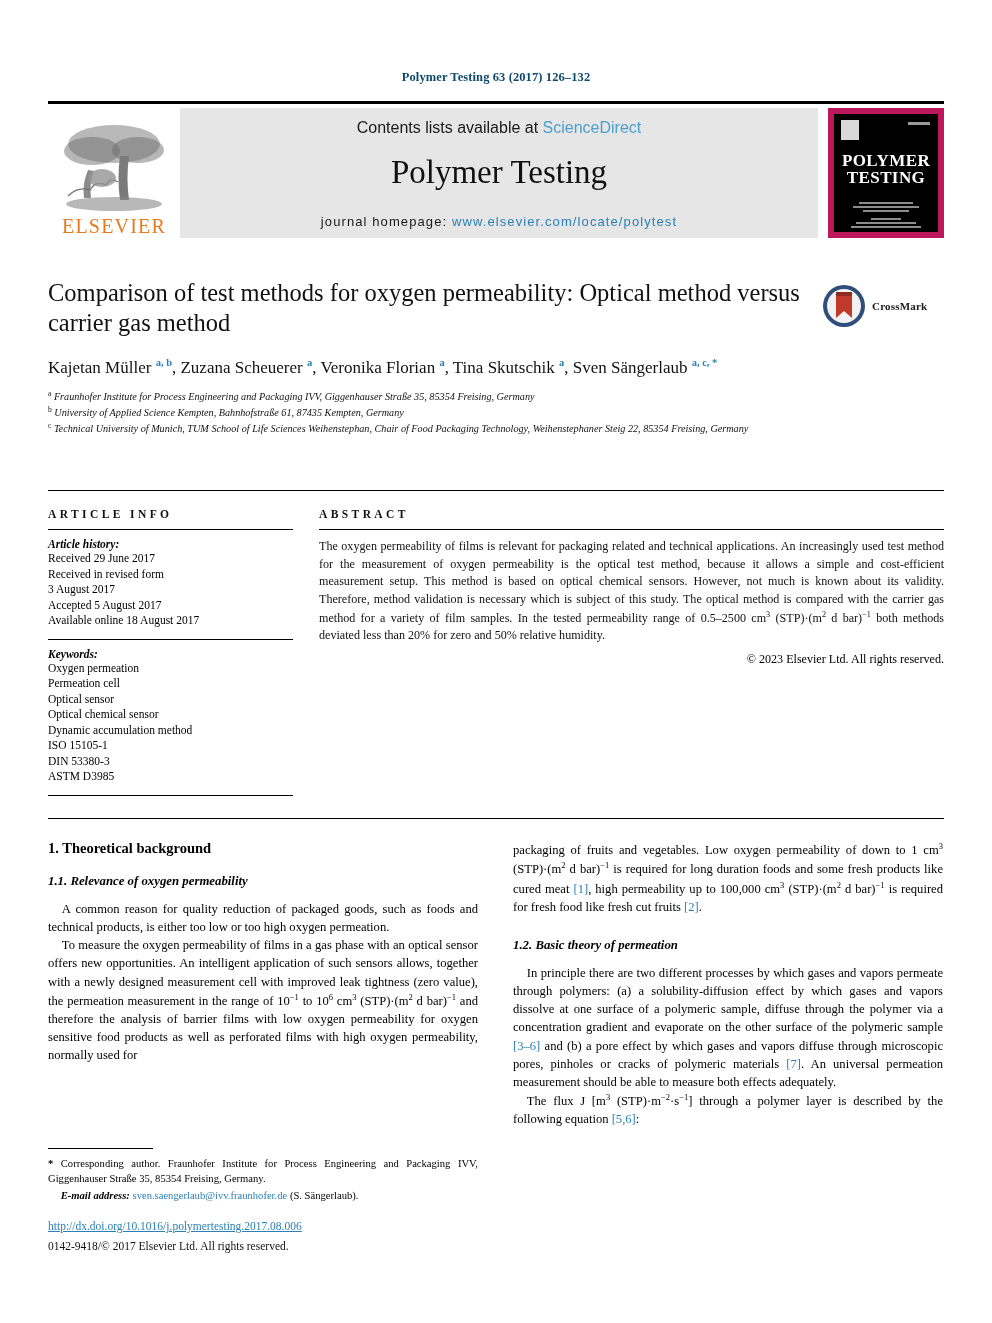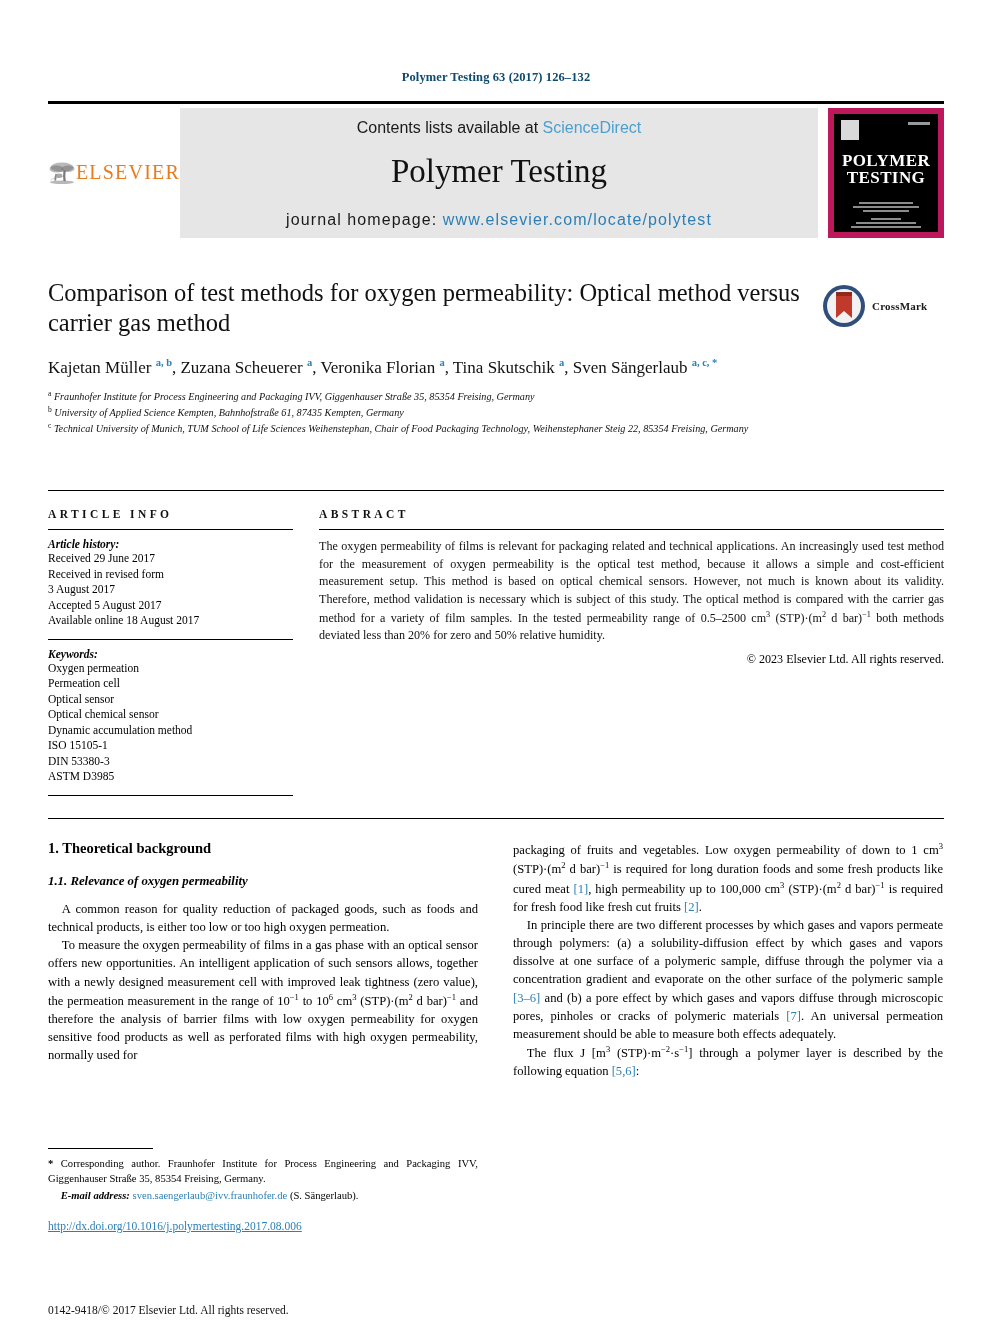--- a/index.html
+++ b/index.html
@@ -26,21 +26,21 @@
   
   .masthead-rule-top {
     position:absolute; left:48px; top:101px; width:896px; height:3px; background:#000;
   }
   .masthead {
     position:absolute; left:48px; top:108px; width:896px; height:130px;
     display:flex; align-items:stretch;
   }
   .elsevier-logo {
     width:132px; flex:0 0 132px; position:relative; background:#fff;
-    display:flex; flex-direction:row; justify-content:flex-end; align-items:center;
+    display:flex; flex-direction:column; justify-content:flex-end; align-items:center;
   }
   .elsevier-tree { width:112px; height:98px; }
   .elsevier-word {
     font-family:"Liberation Serif", serif;
     color:#e87b1e; font-size:20px; letter-spacing:1.2px;
     line-height:1; padding-bottom:2px; font-weight:400;
   }
   .masthead-center {
     flex:1 1 auto; background:#e6e6e6; position:relative;
     display:flex; flex-direction:column; align-items:center; justify-content:space-between;
@@ -50,21 +50,21 @@
     font-family:"Liberation Sans", sans-serif;
     font-size:16px; color:#1a1a1a;
   }
   .contents-line .sd { color:#4c9fce; }
   .journal-title {
     font-family:"Liberation Serif", serif;
     font-size:33px; color:#111; line-height:1; margin-top:2px;
   }
   .homepage-line {
     font-family:"Liberation Sans", sans-serif;
-    font-size:16px; letter-spacing:1.1px; color:#1a1a1a;margin-top:8px;
+    font-size:13px; letter-spacing:1.1px; color:#1a1a1a;margin-top:8px;
   }
   .homepage-line .url { color:#2b7fb5; }
   .cover-thumb {
     flex:0 0 116px; width:116px; margin-left:10px;
     background:#000000; position:relative; overflow:hidden;
     border:6px solid #be185d;
   }
   .cover-inner { position:absolute; inset:0; padding:6px; color:#fff; }
   .cover-els { position:absolute; top:6px; left:7px; width:18px; height:20px;
     background:#fff; opacity:.85; }
@@ -164,21 +164,21 @@
   }
   .fn-email { margin-top:2px; font-size:10.6px; text-indent:1.2em; }
   .fn-email i { font-style:italic; font-weight:bold; }
   .fn-email a { color:#2b7fb5; text-decoration:none; }
   .doi {
     position:absolute; left:48px; top:1220px; width:430px;
     font-family:"Liberation Serif", serif; font-size:11.5px; color:#2b7fb5;
     text-decoration:underline; text-decoration-thickness:1px;
   }
   .issn {
-    position:absolute; left:48px; top:1304px; width:430px;
+    position:absolute; left:48px; top:1240px; width:430px;
     font-family:"Liberation Serif", serif; font-size:11.5px; color:#111;
   }
   sup.sm { font-size:.68em; vertical-align:super; }
 </style>
 </head>
 <body>
 
 <div class="page">
 
   <div class="runhead">Polymer Testing 63 (2017) 126–132</div>
@@ -310,20 +310,21 @@
 
     <div class="mcol">
       <h2 class="sec">1. Theoretical background</h2>
       <h3 class="subsec">1.1. Relevance of oxygen permeability</h3>
       <p class="par">A common reason for quality reduction of packaged goods, such as foods and technical products, is either too low or too high oxygen permeation.</p>
       <p class="par">To measure the oxygen permeability of films in a gas phase with an optical sensor offers new opportunities. An intelligent application of such sensors allows, together with a newly designed measurement cell with improved leak tightness (zero value), the permeation measurement in the range of 10<sup class="sm">−1</sup> to 10<sup class="sm">6</sup> cm<sup class="sm">3</sup> (STP)·(m<sup class="sm">2</sup> d bar)<sup class="sm">−1</sup> and therefore the analysis of barrier films with low oxygen permeability for oxygen sensitive food products as well as perforated films with high oxygen permeability, normally used for</p>
     </div>
 
     <div class="mcol">
       <p class="par cont">packaging of fruits and vegetables. Low oxygen permeability of down to 1 cm<sup class="sm">3</sup> (STP)·(m<sup class="sm">2</sup> d bar)<sup class="sm">−1</sup> is required for long duration foods and some fresh products like cured meat <span class="ref">[1]</span>, high permeability up to 100,000 cm<sup class="sm">3</sup> (STP)·(m<sup class="sm">2</sup> d bar)<sup class="sm">−1</sup> is required for fresh food like fresh cut fruits <span class="ref">[2]</span>.</p>
+      <h3 class="subsec spaced">1.2. Basic theory of permeation</h3>
       <p class="par">In principle there are two different processes by which gases and vapors permeate through polymers: (a) a solubility-diffusion effect by which gases and vapors dissolve at one surface of a polymeric sample, diffuse through the polymer via a concentration gradient and evaporate on the other surface of the polymeric sample <span class="ref">[3–6]</span> and (b) a pore effect by which gases and vapors diffuse through microscopic pores, pinholes or cracks of polymeric materials <span class="ref">[7]</span>. An universal permeation measurement should be able to measure both effects adequately.</p>
       <p class="par">The flux J [m<sup class="sm">3</sup> (STP)·m<sup class="sm">−2</sup>·s<sup class="sm">−1</sup>] through a polymer layer is described by the following equation <span class="ref">[5,6]</span>:</p>
     </div>
   </div>
 
   <div class="footnote">
     <div class="fn-rule"></div>
     <div class="fn-text"><b>*</b> Corresponding author. Fraunhofer Institute for Process Engineering and Packaging IVV, Giggenhauser Straße 35, 85354 Freising, Germany.</div>
     <div class="fn-text fn-email">
       <i>E-mail address:</i>

